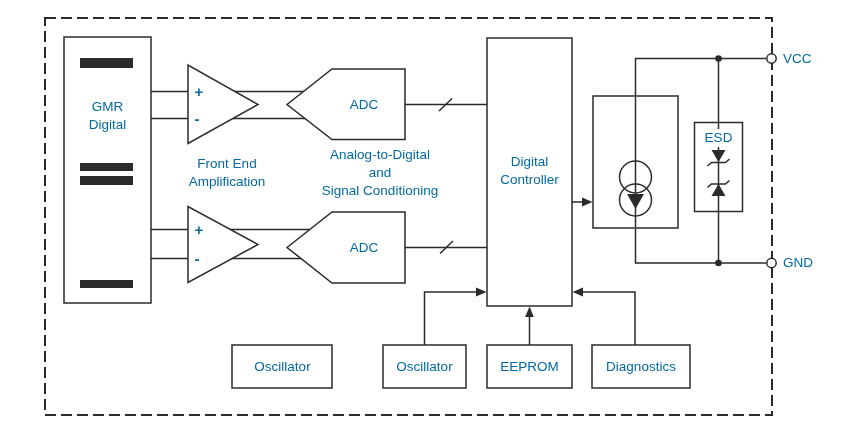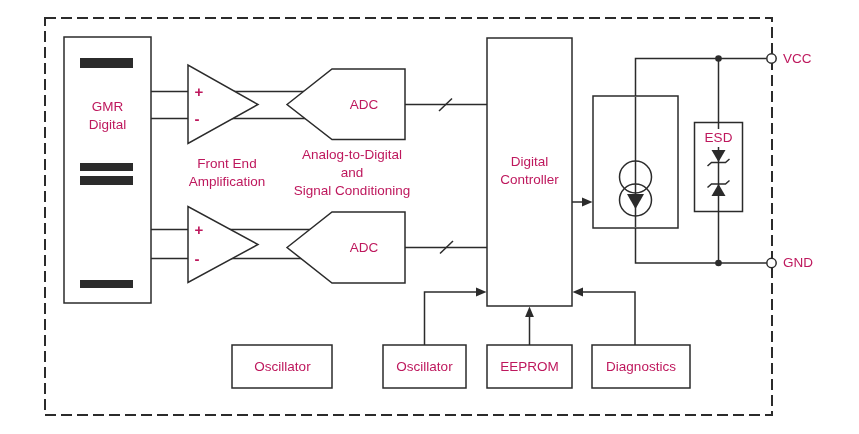--- a/index.html
+++ b/index.html
@@ -15,21 +15,21 @@
     position: absolute;
     inset: 0;
     width: 859px;
     height: 434px;
   }
   .lbl {
     position: absolute;
     transform: translate(-50%, -50%);
     font-size: 13.5px;
     line-height: 18px;
-    color: #be185d;
+    color: #0369a1;
     text-align: center;
     white-space: pre-line;
     background: #ffffff;
     padding: 0 1px;
   }
   .lbl.nobg { background: transparent; }
   .lbl.sign {
     font-size: 15px;
     font-weight: bold;
     line-height: 15px;
@@ -152,21 +152,21 @@
   <div class="lbl sign nobg" style="left:197px; top:118px;">-</div>
   <div class="lbl sign nobg" style="left:199px; top:229px;">+</div>
   <div class="lbl sign nobg" style="left:197px; top:257.5px;">-</div>
 
   <div class="lbl nobg" style="left:227px; top:173px;">Front End
 Amplification</div>
 
   <div class="lbl nobg" style="left:364px; top:104.5px;">ADC</div>
   <div class="lbl nobg" style="left:364px; top:247.5px;">ADC</div>
 
-  <div class="lbl nobg" style="left:352px; top:173px;">Analog-to-Digital
+  <div class="lbl nobg" style="left:380px; top:173px;">Analog-to-Digital
 and
 Signal Conditioning</div>
 
   <div class="lbl nobg" style="left:529.5px; top:171px;">Digital
 Controller</div>
 
 
   <div class="lbl" style="left:718.5px; top:137.5px;">ESD</div>
 
   <div class="lbl nobg" style="left:282.5px; top:366.5px;">Oscillator</div>

